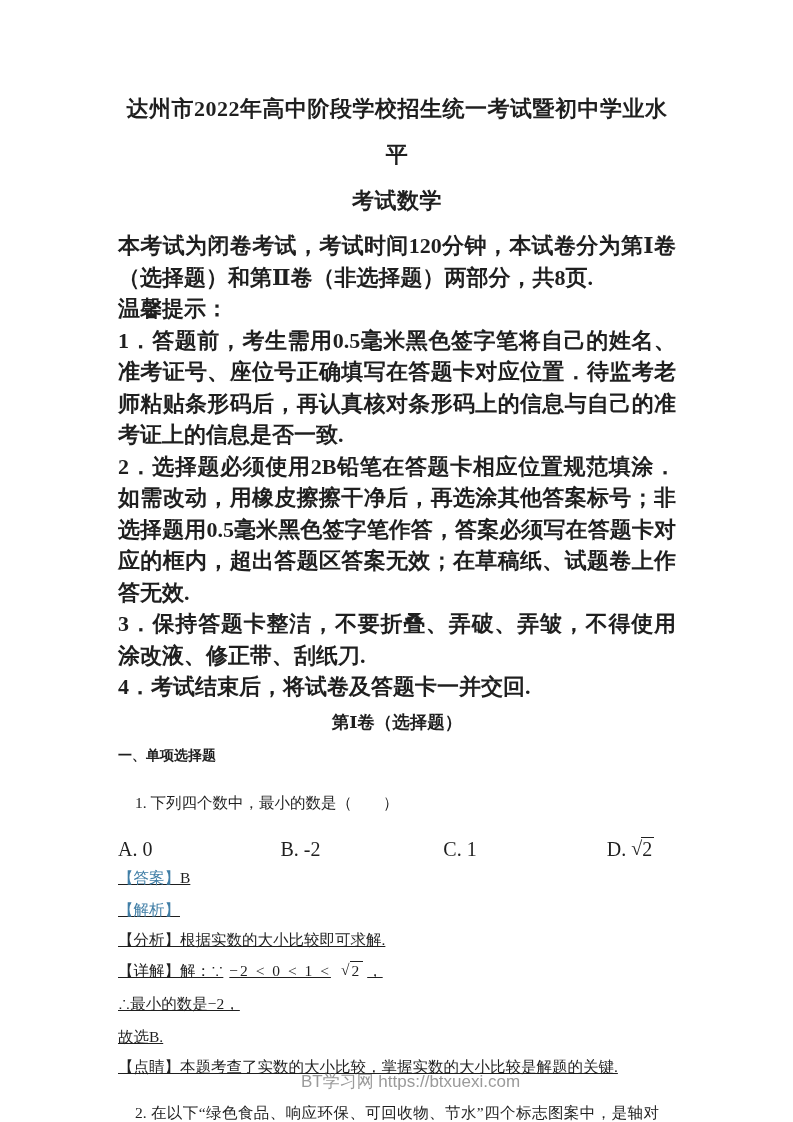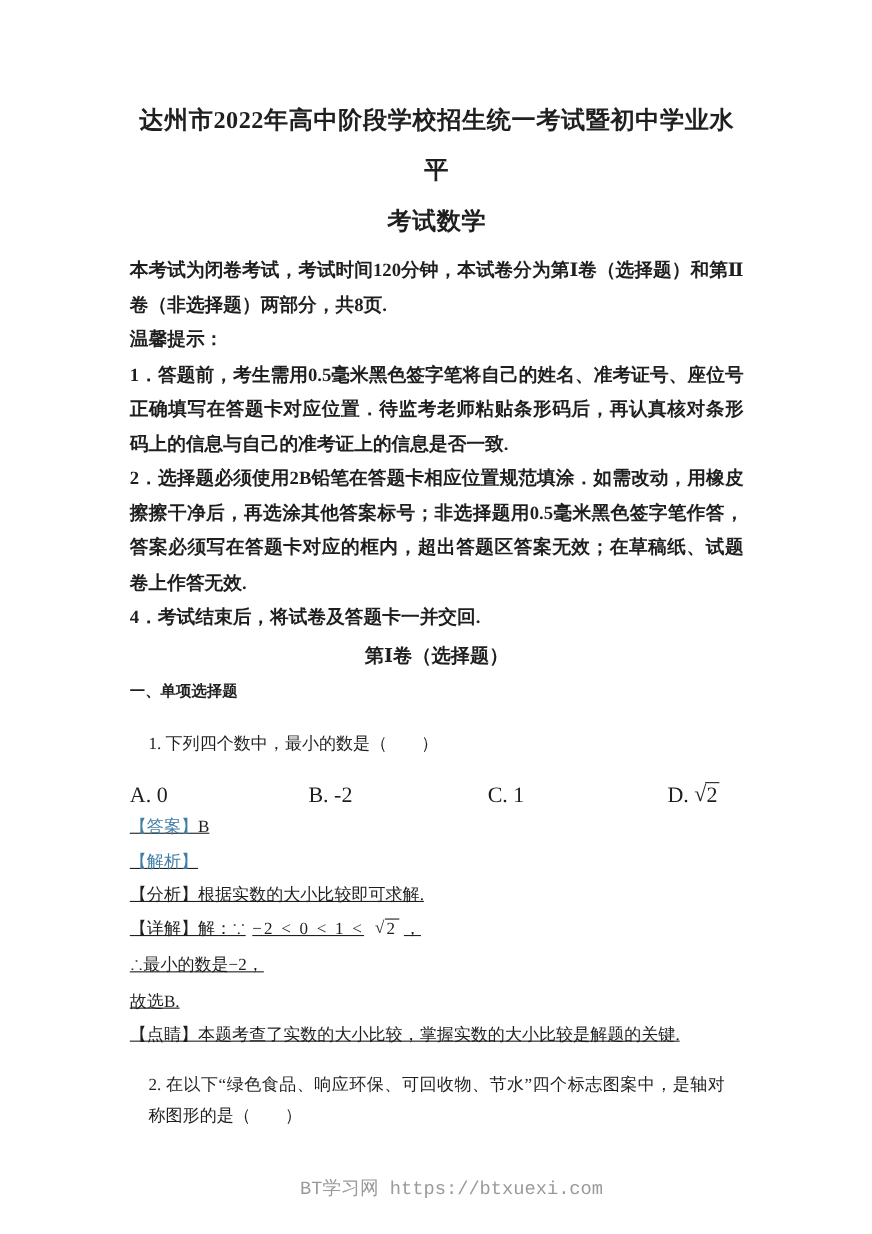--- a/index.html
+++ b/index.html
@@ -23,21 +23,21 @@
     margin: 0 0 6px 0;
     font-size: 22px;
     line-height: 46px;
     font-weight: 700;
     text-align: center;
     letter-spacing: 0.5px;
   }
   h1.title .title-line { display: block; }
   .instructions p {
     margin: 0;
-    font-size: 17px;
+    font-size: 22px;
     font-weight: 700;
     line-height: 31.5px;
     text-align: justify;
   }
   .part-heading {
     margin: 3px 0 0 0;
     font-size: 17.5px;
     font-weight: 700;
     line-height: 33px;
     text-align: center;
@@ -89,41 +89,42 @@
     line-height: 1.15;
   }
   .detail .math { letter-spacing: 2px; }
   .footer {
     position: absolute;
     left: 0;
     right: 0;
     bottom: 30px;
     text-align: center;
     color: #9a9a9a;
-    font-family: Liberation Mono, monospace;
+    font-family: Liberation Sans, sans-serif;
     font-size: 17px;
     line-height: 20px;
     padding-left: 28px;
   }
 </style>
 </head>
 <body>
 
 <div class="page">
 
   <h1 class="title">
     <span class="title-line">达州市2022年高中阶段学校招生统一考试暨初中学业水平</span>
     <span class="title-line">考试数学</span>
   </h1>
 
   <div class="instructions">
     <p>本考试为闭卷考试，考试时间120分钟，本试卷分为第Ⅰ卷（选择题）和第Ⅱ卷（非选择题）两部分，共8页.</p>
     <p>温馨提示：</p>
     <p>1．答题前，考生需用0.5毫米黑色签字笔将自己的姓名、准考证号、座位号正确填写在答题卡对应位置．待监考老师粘贴条形码后，再认真核对条形码上的信息与自己的准考证上的信息是否一致.</p>
     <p>2．选择题必须使用2B铅笔在答题卡相应位置规范填涂．如需改动，用橡皮擦擦干净后，再选涂其他答案标号；非选择题用0.5毫米黑色签字笔作答，答案必须写在答题卡对应的框内，超出答题区答案无效；在草稿纸、试题卷上作答无效.</p>
+    <p>3．保持答题卡整洁，不要折叠、弄破、弄皱，不得使用涂改液、修正带、刮纸刀.</p>
     <p>4．考试结束后，将试卷及答题卡一并交回.</p>
   </div>
 
   <h2 class="part-heading">第Ⅰ卷（选择题）</h2>
 
   <h3 class="subsection">一、单项选择题</h3>
 
   <p class="q">1. 下列四个数中，最小的数是（　　）</p>
 
   <div class="options">

